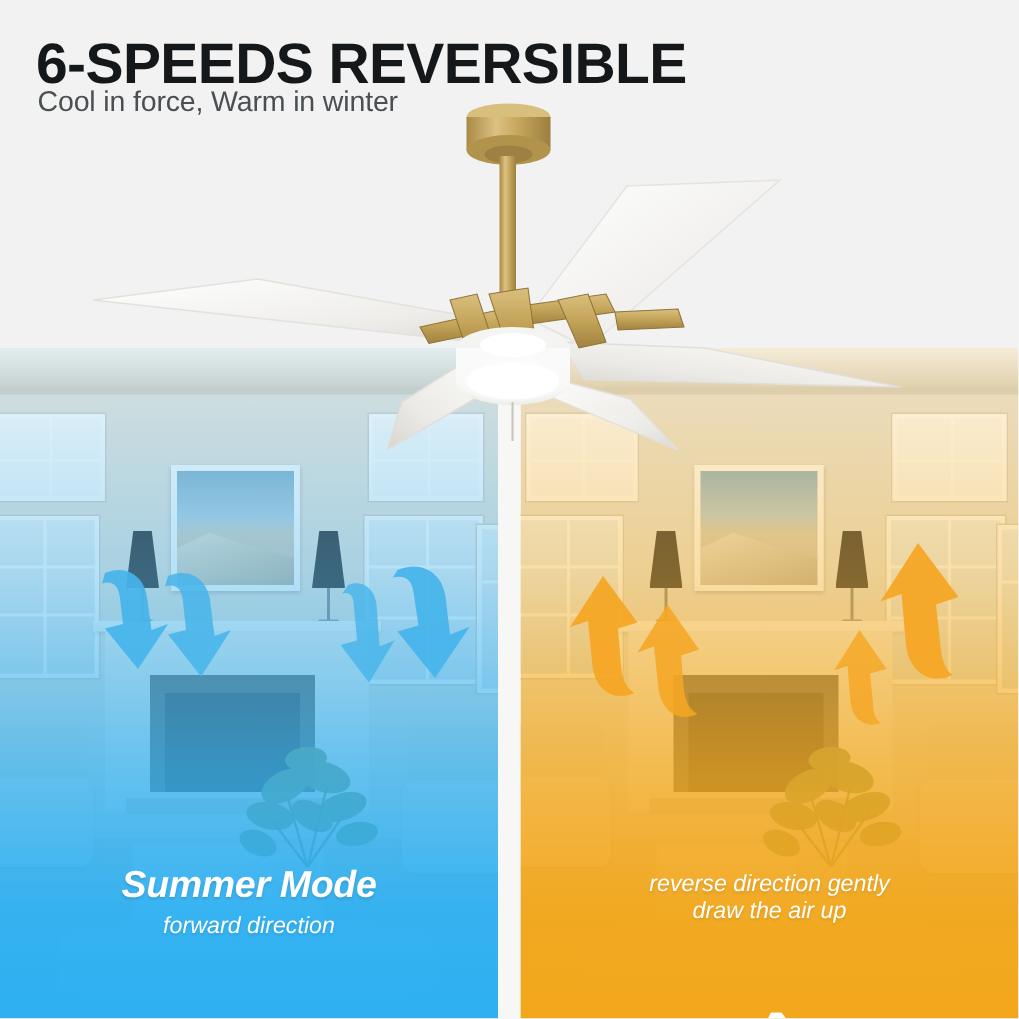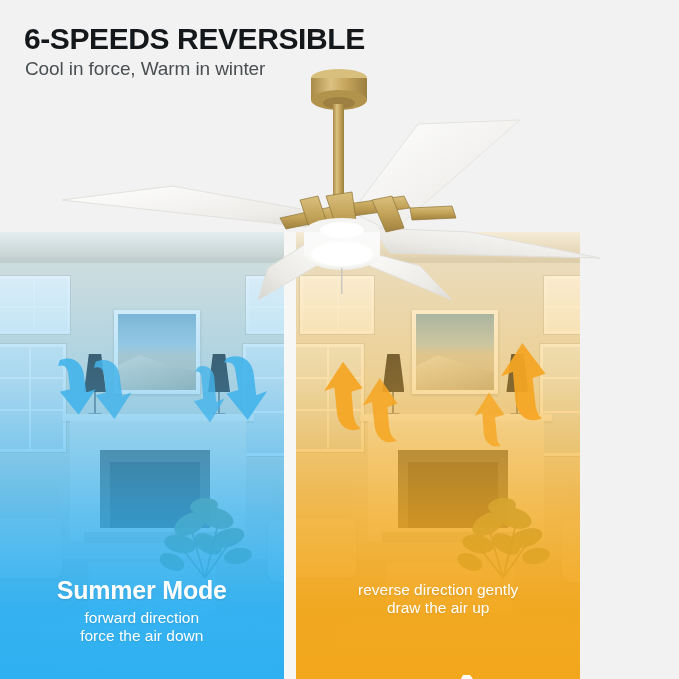--- a/index.html
+++ b/index.html
@@ -8,34 +8,34 @@
     font-family:"Liberation Sans", sans-serif;
     background:#f2f2f2;
     overflow:hidden;
   }
   .page{ position:relative; width:679px; height:679px; background:#f2f2f2; }
 
   
   .header{ position:absolute; left:0; top:0; width:679px; height:232px; background:#f2f2f2; z-index:5; }
   .title{
     position:absolute; left:24px; top:22px;
-    font-size:30px; font-weight:bold; color:#15181a;
+    font-size:38px; font-weight:bold; color:#15181a;
     letter-spacing:-0.4px; white-space:nowrap;
   }
   .subtitle{
     position:absolute; left:25px; top:58px;
     font-size:19px; font-weight:400; color:#4a4f52;
     letter-spacing:-0.1px; white-space:nowrap;
   }
 
   
   .fan-wrap{ position:absolute; left:0; top:0; width:679px; height:300px; z-index:8; pointer-events:none; }
 
   
-  .panels{ position:absolute; left:0; top:232px; width:580px; height:447px; display:flex; z-index:1; background:#fff; }
+  .panels{ position:absolute; left:0; top:232px; width:679px; height:447px; display:flex; z-index:1; background:#fff;font-style:italic; }
   .panel{ position:relative; height:447px; overflow:hidden; }
   .panel.left{ width:332px; }
   .panel.gap{ width:15px; background:#f7f7f5; }
   .panel.right{ width:332px; }
 
   .room{ position:absolute; inset:0; }
   
   .wall{ position:absolute; left:0; top:0; width:100%; height:100%; background:#e9e6dd; }
   .ceiling{ position:absolute; left:0; top:0; width:100%; height:26px;
             background:linear-gradient(#f6f5f1,#ded9cd); }
@@ -208,21 +208,20 @@
           <path d="M112 152 c14 -6 26 2 28 16 l3 24 11 -4 -20 31 -22 -28 12 -3 -2 -19 c-1 -9 -5 -12 -12 -10z" opacity=".85"></path>
           <path d="M232 158 c10 -4 18 3 19 13 l2 28 10 -4 -17 28 -19 -25 11 -3 -2 -22 c0 -8 -3 -11 -8 -9z" opacity=".80"></path>
           <path d="M265 148 c16 -7 30 2 32 18 l3 25 13 -5 -23 34 -25 -31 14 -4 -3 -20 c-1 -10 -5 -14 -14 -12z" opacity=".92"></path>
         </g>
       </svg>
 
       <div class="caption" style="top:345px;">
         <div class="cap-title">Summer Mode</div>
         <div class="cap-sub">
           <span>forward direction</span>
-          <span>force the air down</span>
         </div>
       </div>
     </div>
 
     <div class="panel gap"></div>
 
     <div class="panel right">
       <div class="room">
         <div class="wall"></div>
         <div class="ceiling"></div>

